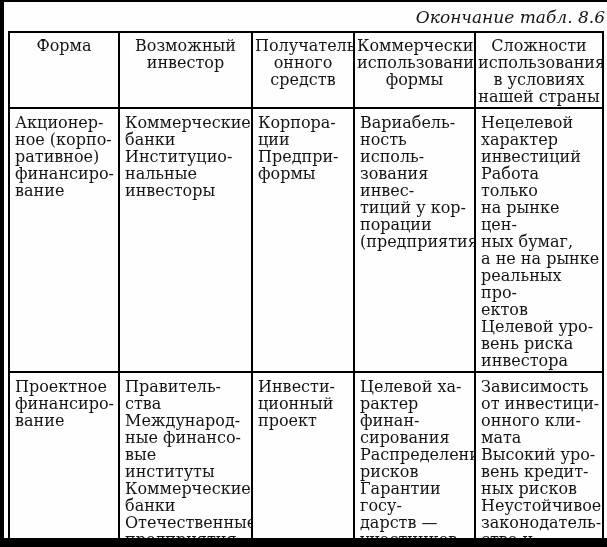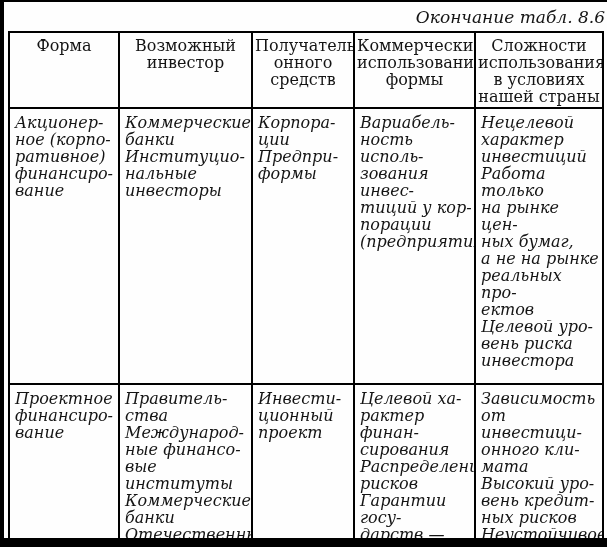--- a/index.html
+++ b/index.html
@@ -41,22 +41,21 @@
   }
   table.fin th {
     text-align: center;
     vertical-align: top;
     padding: 4px 2px 2px 2px;
     height: 64px;
   }
   table.fin td {
     text-align: left;
     vertical-align: top;
-    padding: 5px 2px 14px 5px;
-    font-style: italic;
+    padding: 5px 2px 2px 5px;
   }
   tr.row-1 td { height: 212px; }
   tr.row-2 td { height: 222px; }
 </style>
 </head>
 <body>
 
 <div class="page">
   <div class="caption">Окончание табл. 8.6</div>
 

